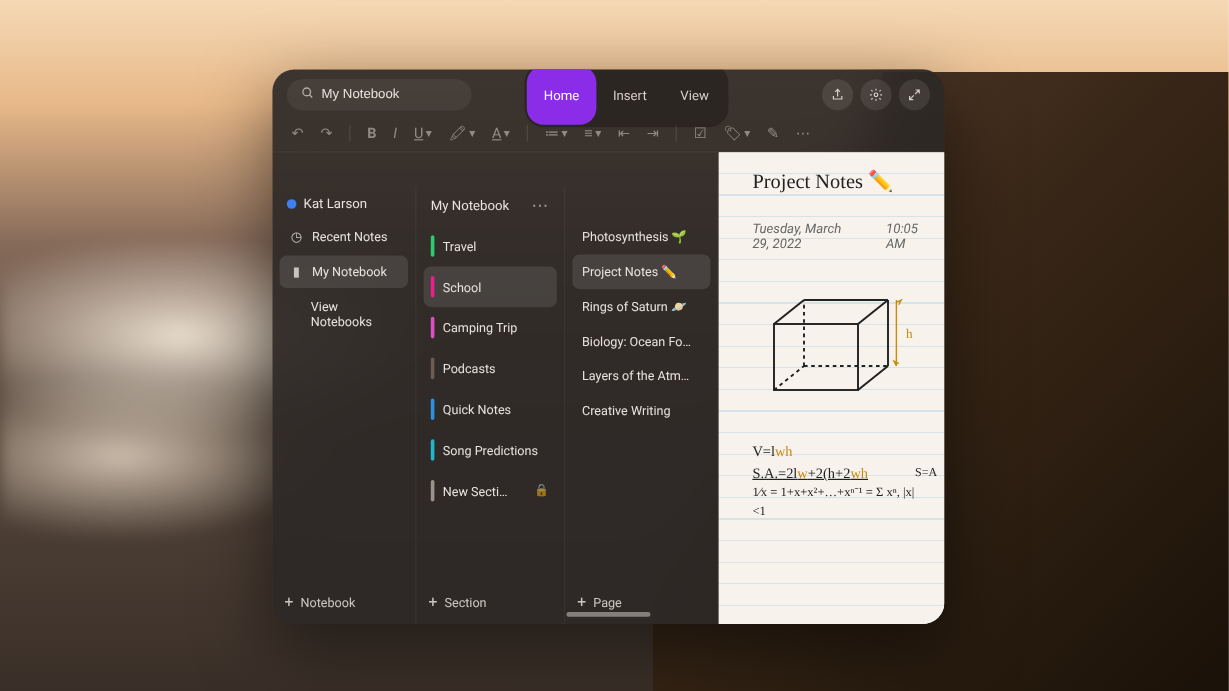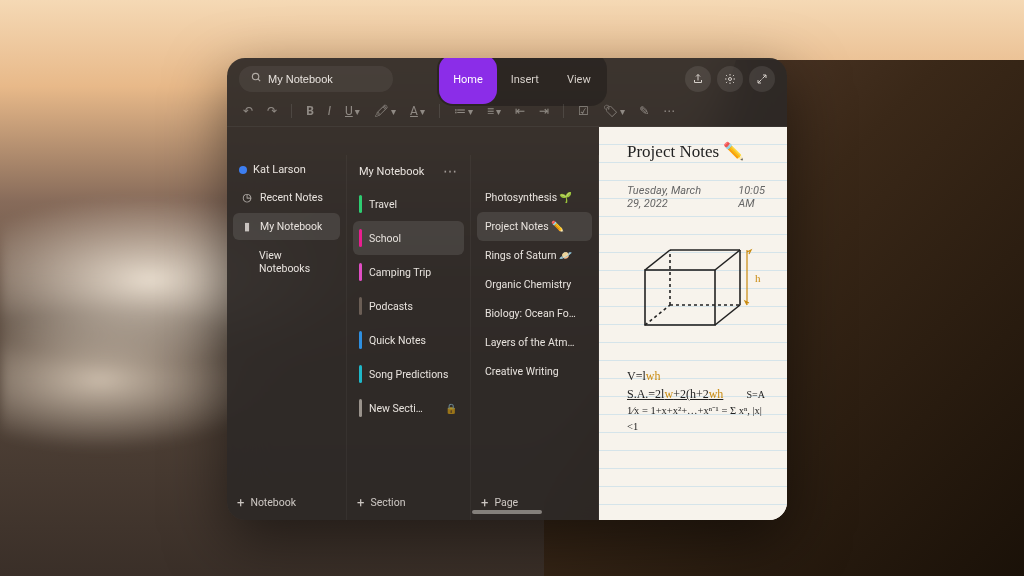--- a/index.html
+++ b/index.html
@@ -297,21 +297,20 @@
         <span>Section</span>
       </div>
     </div>
 
     <div class="col col3">
       <div class="col-header" style="height:28px;"></div>
       <div class="page-list" id="pages">
           <div class="page-item">Photosynthesis 🌱</div>
           <div class="page-item selected">Project Notes ✏️</div>
           <div class="page-item">Rings of Saturn 🪐</div>
-          <div class="page-item">Organic Chemistry</div>
           <div class="page-item">Biology: Ocean Fo…</div>
           <div class="page-item">Layers of the Atm…</div>
           <div class="page-item">Creative Writing</div>
         </div>
       <div class="col-footer">
         <span class="plus">+</span>
         <span>Page</span>
       </div>
     </div>
 
@@ -342,19 +341,19 @@
       </div>
       <div class="formulas">
         <div>
           <span>V=l</span><span class="hl">wh</span>
         </div>
         <div class="underline">
           <span>S.A.=2l</span><span class="hl">w</span><span>+2(h+2</span><span class="hl">wh</span>
         </div>
         <div style="font-size:10.5px;">1⁄x = 1+x+x²+…+xⁿ⁻¹ = Σ xⁿ, |x|&lt;1</div>
       </div>
-      <div style="position:absolute; right:22px; bottom:120px; font-family:cursive; font-size:10px; color:#222;">S=A</div>
+      <div style="position:absolute; right:6px; bottom:120px; font-family:cursive; font-size:10px; color:#222;">S=A</div>
     </div>
 
   </div>
 
   <div class="home-handle"></div>
 </div>
 
 </body></html>

